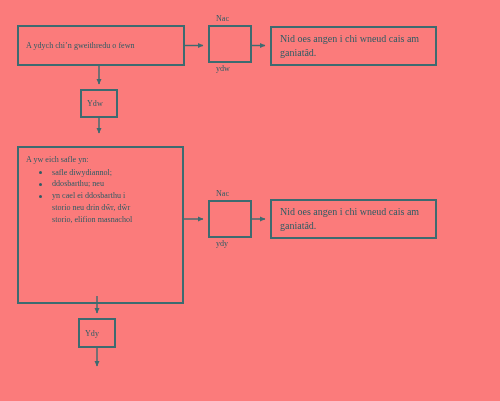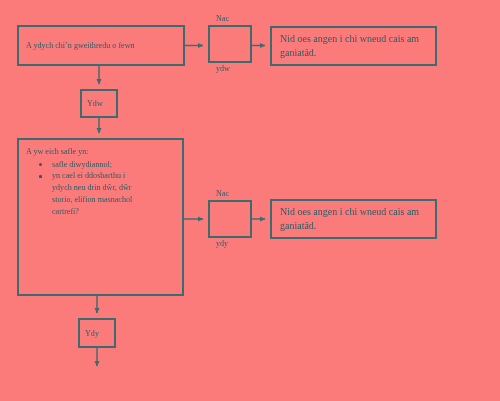--- a/index.html
+++ b/index.html
@@ -78,21 +78,21 @@
     width: 167px;
     height: 40px;
     padding: 3px 8px;
     font-size: 10px;
     line-height: 1.45;
   }
   .node.result-1 { left: 270px; top: 26px; }
   .node.result-2 { left: 270px; top: 199px; }
   .node.big {
     left: 17px;
-    top: 138px;
+    top: 146px;
     width: 167px;
     height: 158px;
     padding: 6px 7px;
     font-size: 8.1px;
     line-height: 1.45;
     justify-content: flex-start;
   }
   .line {
     display: block;
   }
@@ -160,26 +160,26 @@
     <span class="line">Ydw</span>
   </div>
 
   <div class="node big">
     <span class="line">A yw eich safle yn:</span>
     <ul class="bullets">
       <li>
         <span class="bl">safle diwydiannol;</span>
       </li>
       <li>
+        <span class="bl">ddosbarthu; neu</span>
       </li>
       <li>
         <span class="bl">yn cael ei ddosbarthu i</span>
-        <span class="bl">ydych neu drin dŵr, dŵr</span>
+        <span class="bl">storio neu drin dŵr, dŵr</span>
         <span class="bl">storio, elifion masnachol</span>
-        <span class="bl">cartrefi?</span>
       </li>
     </ul>
   </div>
 
   <div class="node small nac-ydy">
     <span class="line">Nac</span>
     <span class="line">ydy</span>
   </div>
 
   <div class="node result result-2">

